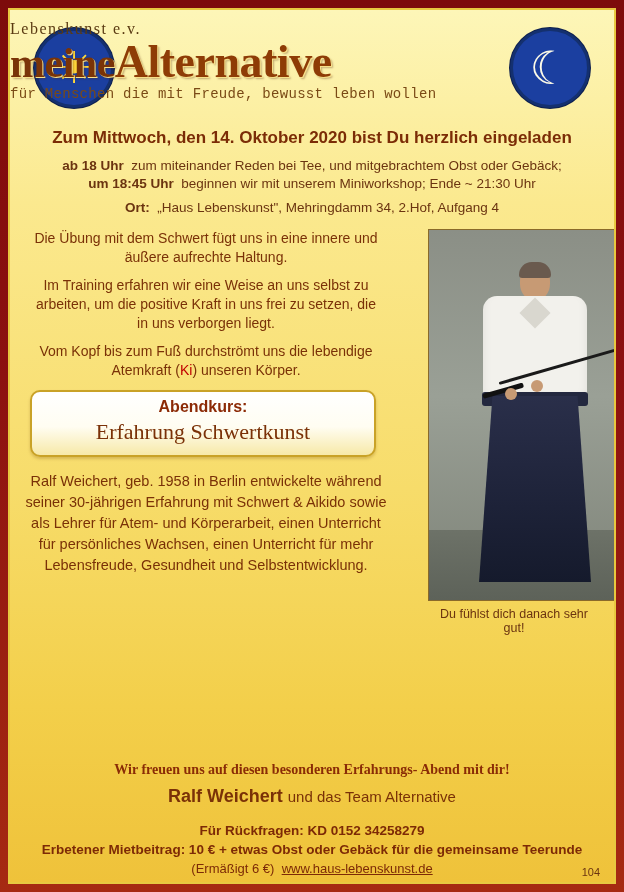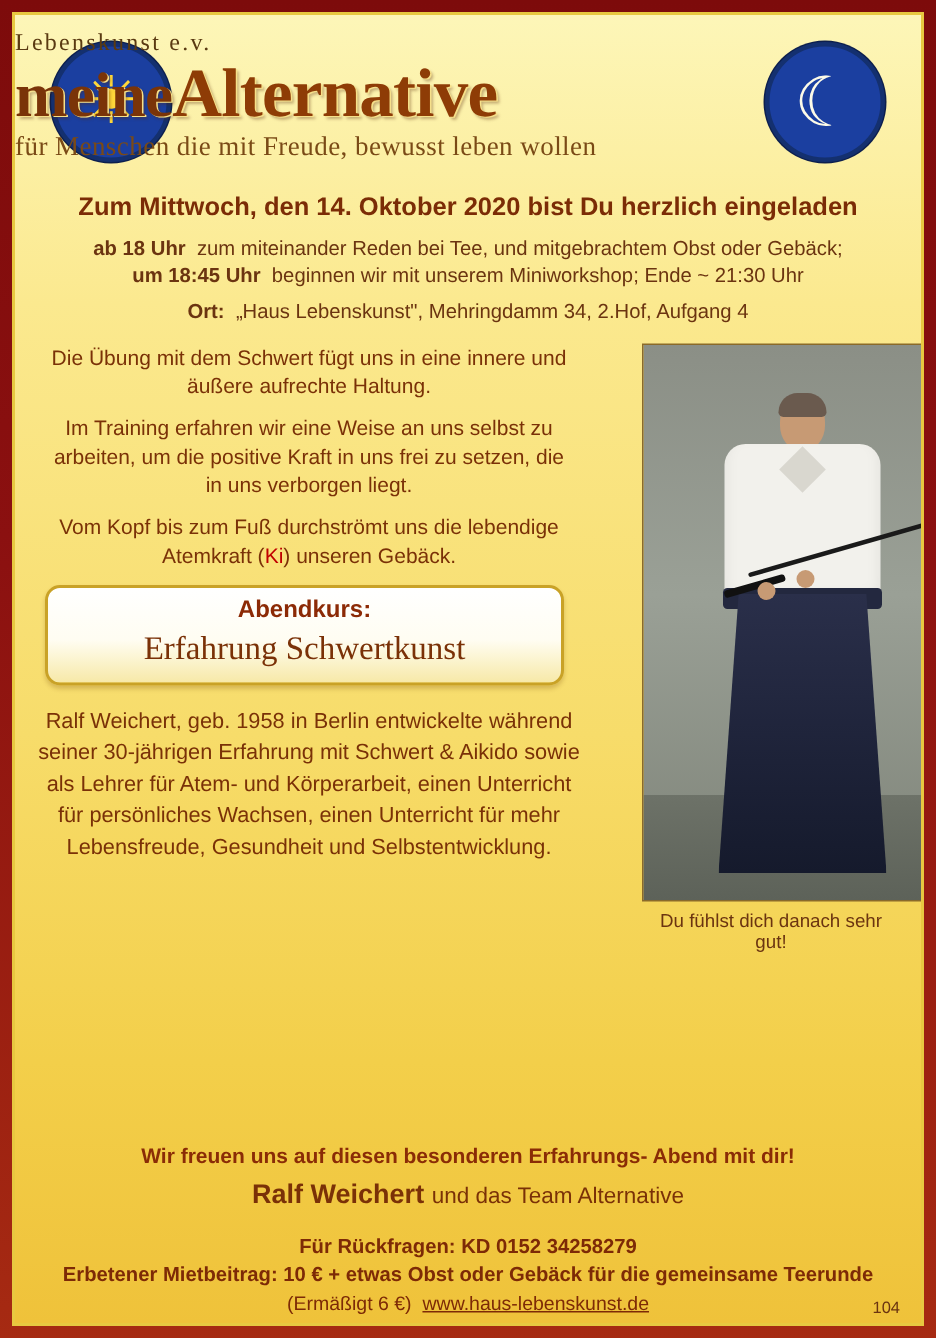--- a/index.html
+++ b/index.html
@@ -85,22 +85,22 @@
     color: #6c2b0a;
     letter-spacing: -0.5px;
     text-shadow: 1px 1px 0 #f6e08a, 2px 2px 2px rgba(90,40,10,.35);
   }
   .brand-main .mein { color: #7a3408; }
   .brand-main .alt {
     color: #8e3c06;
     font-size: 46px;
   }
   .brand-sub {
-    font-family: Liberation Serif, serif;
-    font-size: 18px;
+    font-family: Liberation Mono, monospace;
+    font-size: 14px;
     color: #7a4a16;
     margin-top: 1px;
     letter-spacing: .3px;
   }
 
   
   .invite {
     text-align: center;
     color: #6e2a08;
   }
@@ -291,20 +291,21 @@
     left: 0; right: 0;
     bottom: 6px;
     text-align: center;
     color: #7a2c06;
   }
   .foot-invite {
     font-size: 14px;
     font-weight: bold;
     color: #8a2c06;
     margin-bottom: 8px;
+    font-family: Liberation Serif, serif;
   }
   .foot-name {
     font-size: 18px;
     color: #7a3107;
     margin-bottom: 16px;
   }
   .foot-name .nm { font-weight: bold; }
   .foot-name .team { font-size: 15px; }
   .foot-line {
     font-size: 13.5px;
@@ -367,21 +368,21 @@
         &nbsp;<span>„Haus Lebenskunst", Mehringdamm 34, 2.Hof, Aufgang 4</span>
       </div>
     </div>
 
     <div class="body-area">
 
       <div class="left-col">
         <div class="poem">
           <p>Die Übung mit dem Schwert fügt uns in eine innere und äußere aufrechte Haltung.</p>
           <p>Im Training erfahren wir eine Weise an uns selbst zu arbeiten, um die positive Kraft in uns frei zu setzen, die in uns verborgen liegt.</p>
-          <p><span>Vom Kopf bis zum Fuß durchströmt uns die lebendige Atemkraft (</span><span class="ki">Ki</span><span>) unseren Gebäck.</span></p>
+          <p><span>Vom Kopf bis zum Fuß durchströmt uns die lebendige Atemkraft (</span><span class="ki">Ki</span><span>) unseren Körper.</span></p>
         </div>
 
         <div class="course-box">
           <div class="course-label">Abendkurs:</div>
           <div class="course-title">Erfahrung Schwertkunst</div>
         </div>
 
         <div class="bio">Ralf Weichert, geb. 1958 in Berlin entwickelte während seiner 30-jährigen Erfahrung mit Schwert &amp; Aikido sowie als Lehrer für Atem- und Körperarbeit, einen Unterricht für persönliches Wachsen, einen Unterricht für mehr Lebensfreude, Gesundheit und Selbstentwicklung.</div>
       </div>
 

